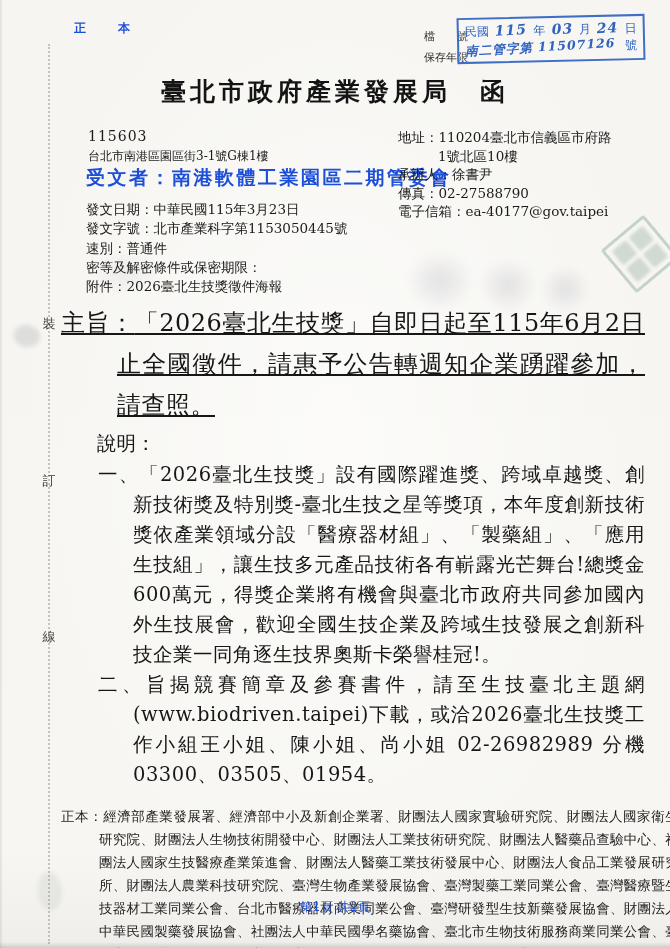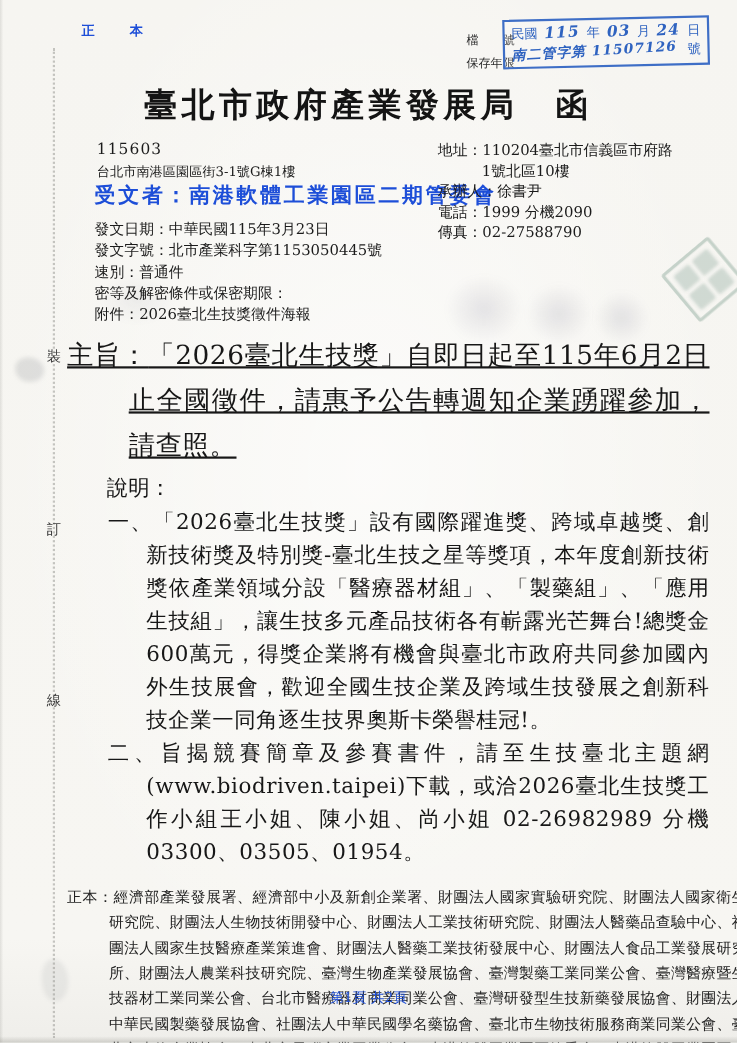--- a/index.html
+++ b/index.html
@@ -9,21 +9,21 @@
     background:
       radial-gradient(ellipse at 50% 45%, rgba(255,255,255,0.6), rgba(0,0,0,0) 70%),
       linear-gradient(180deg,#f6f5f1 0%,#f7f6f2 90%,#efeeea 100%);
     color:#1b1b1b;
   }
   .abs{position:absolute;}
 
   
   .copy-type{left:74px;top:20px;font-size:12px;font-weight:600;letter-spacing:10px;color:#1d4ed8;}
   .archive-block{left:424px;top:26px;font-size:11px;line-height:1.95;color:#2a2a2a;}
-  .doc-title{left:0;right:0;top:75px;text-align:center;font-size:30px;font-weight:600;letter-spacing:4px;color:#141414;}
+  .doc-title{left:0;right:0;top:75px;text-align:center;font-size:25px;font-weight:600;letter-spacing:4px;color:#141414;}
 
   
   .stamp{
     left:457px;top:16px;width:172px;padding:3px 6px 4px 6px;
     border:2px solid #3e6ec6;color:#2f63c0;transform:rotate(-1.3deg);
     font-size:12px;background:rgba(255,255,255,0.15);
   }
   .stamp-row{display:flex;justify-content:space-between;align-items:baseline;gap:2px;}
   .hw{font-size:14px;font-style:italic;font-weight:600;letter-spacing:1px;display:inline-block;transform:rotate(-2deg);}
 
@@ -118,22 +118,22 @@
   <div>發文字號：北市產業科字第1153050445號</div>
   <div>速別：普通件</div>
   <div>密等及解密條件或保密期限：</div>
   <div>附件：2026臺北生技獎徵件海報</div>
 </div>
 
 <div class="abs contact">
   <div>地址：110204臺北市信義區市府路</div>
   <div class="indent">1號北區10樓</div>
   <div>承辦人：徐書尹</div>
-  <div>電話：1999 分機2090</div>
   <div>傳真：02-27588790</div>
+  <div>電子信箱：ea-40177@gov.taipei</div>
 </div>
 
 <div class="abs seal">
   <i></i>
     <i></i>
   <i></i>
     <i></i>
 </div>
 
 <div class="abs main">

